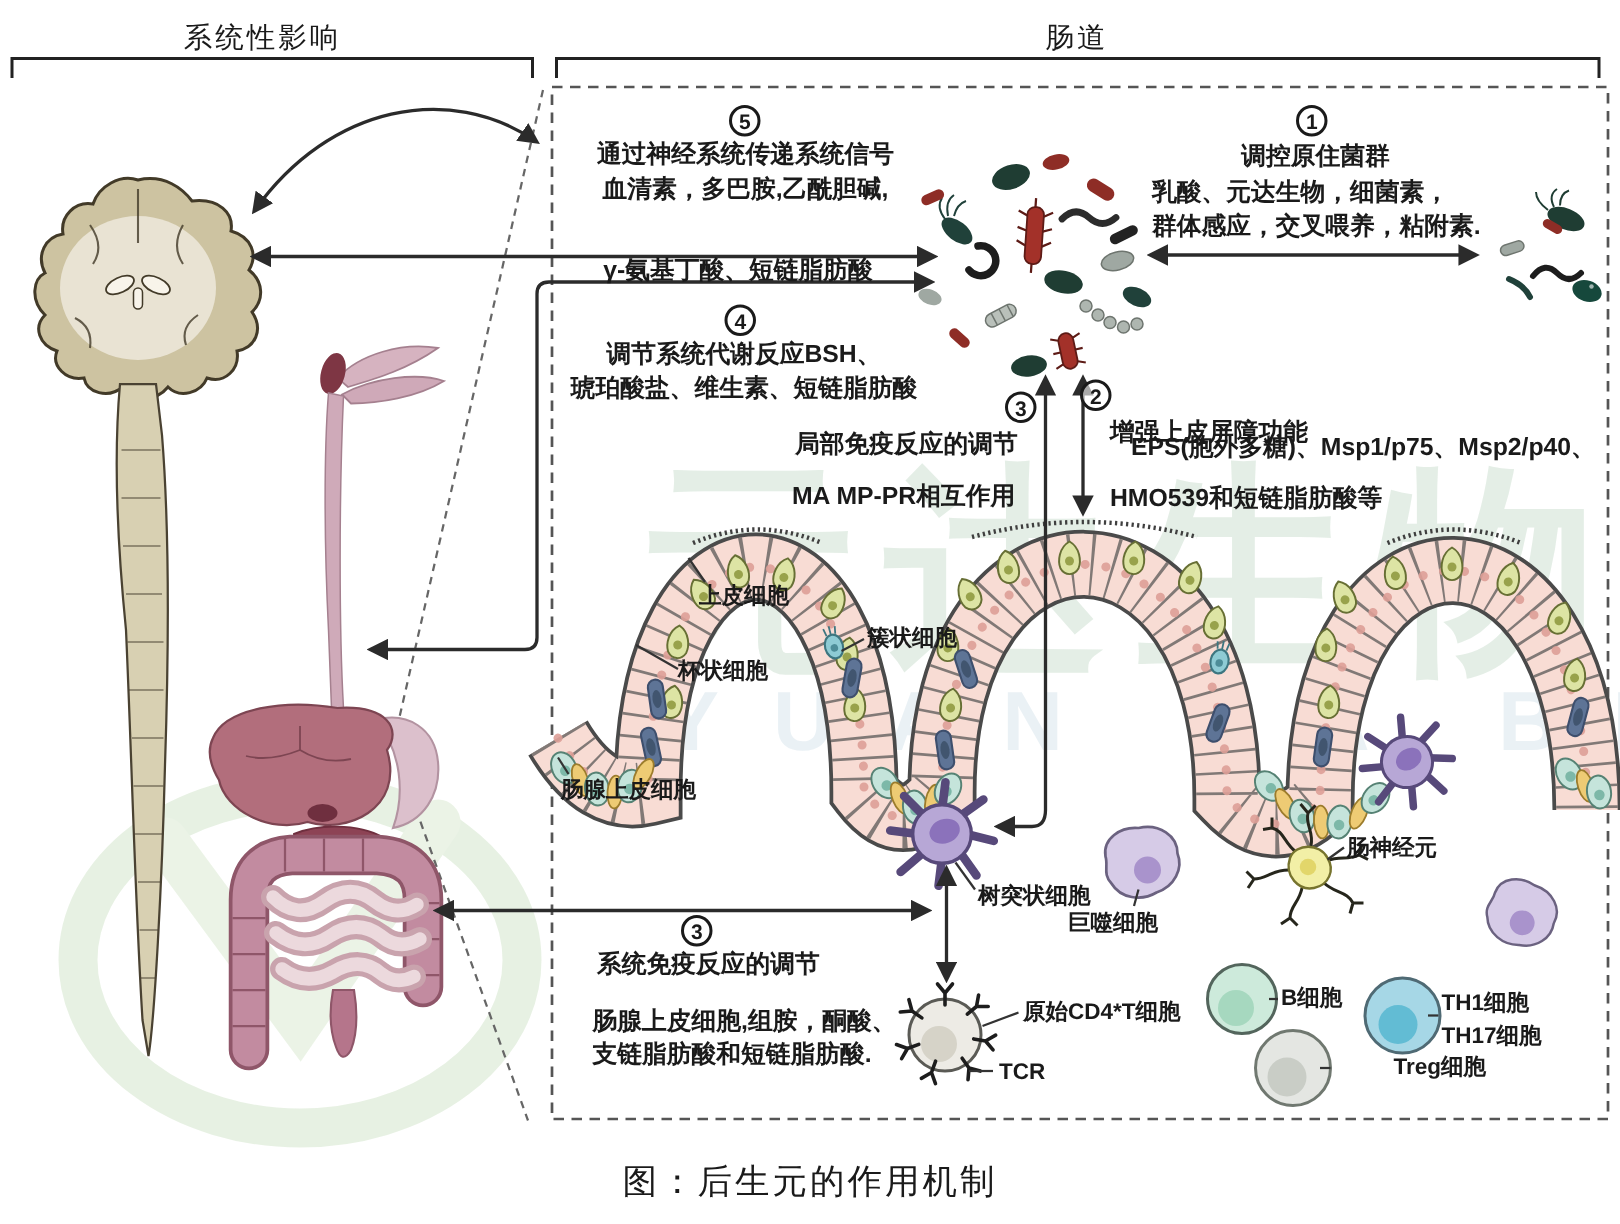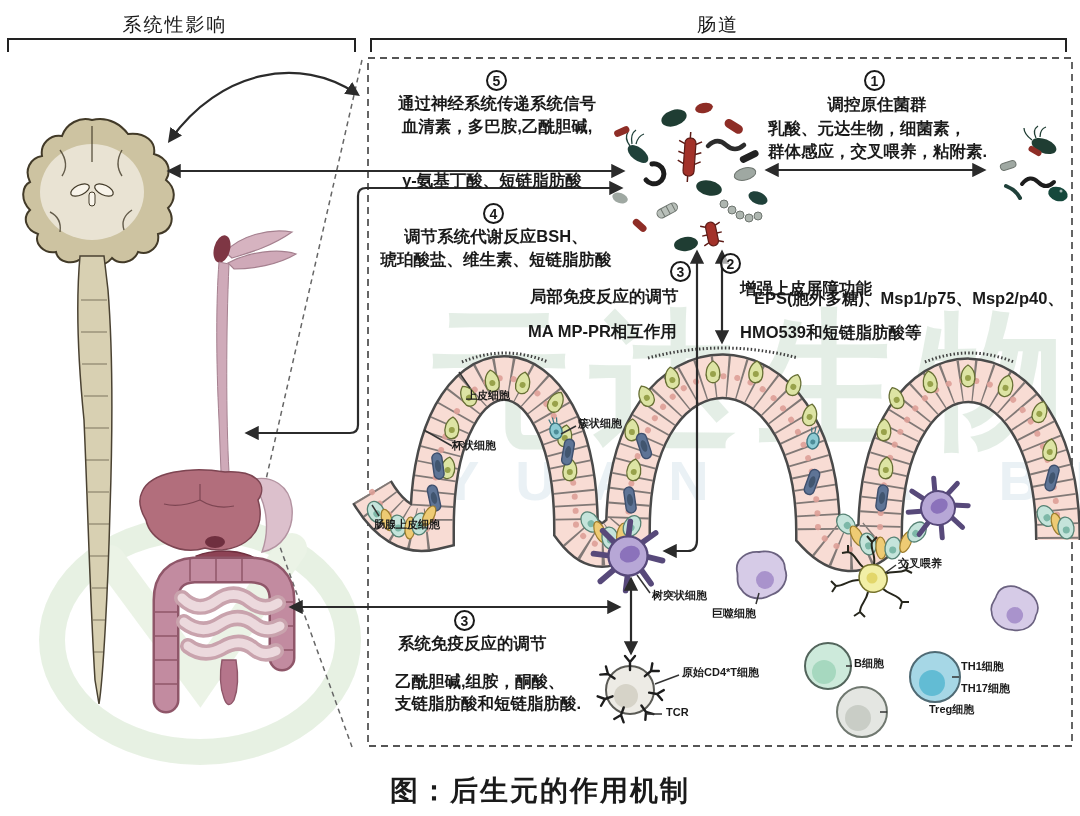--- a/index.html
+++ b/index.html
@@ -2,25 +2,25 @@
 <html><head>
 <meta charset="utf-8">
 <style>
   html,body{margin:0;padding:0;background:#ffffff;}
   .stage{position:relative;width:1080px;height:816px;background:#ffffff;overflow:hidden;
          font-family:"Liberation Sans","DejaVu Sans",sans-serif;color:#1a1a1a;}
   .abs{position:absolute;white-space:nowrap;}
   .ctr{transform:translateX(-50%);}
   .hdr{font-size:19px;font-weight:400;letter-spacing:2px;}
   .mech{font-size:16.5px;font-weight:600;line-height:1.2;}
-  .cell-lbl{font-size:11px;font-weight:600;}
+  .cell-lbl{font-size:15px;font-weight:600;}
   .numcircle{width:21px;height:21px;border:2px solid #1a1a1a;border-radius:50%;
              display:flex;align-items:center;justify-content:center;
              font-size:14px;font-weight:700;background:rgba(255,255,255,.6);box-sizing:border-box;}
-  .caption{font-size:28px;font-weight:700;letter-spacing:2px;}
+  .caption{font-size:23px;font-weight:400;letter-spacing:2px;}
   .wm-cn{font-size:148px;font-weight:700;letter-spacing:16px;color:rgba(150,190,160,0.26);}
   .wm-en{font-size:56px;font-weight:700;letter-spacing:36px;color:rgba(160,190,210,0.22);}
   svg{position:absolute;left:0;top:0;}
 </style>
 </head>
 <body>
 
 <div class="stage">
 
   <div class="abs wm-cn" style="left:425px;top:282px;">元达生物</div>
@@ -402,30 +402,30 @@
   <div class="abs mech" style="left:530px;top:287px;">局部免疫反应的调节</div>
   <div class="abs mech" style="left:528px;top:322px;">MA MP-PR相互作用</div>
 
   <div class="abs numcircle" style="left:720px;top:253px;">2</div>
   <div class="abs mech" style="left:740px;top:279px;">增强上皮屏障功能</div>
   <div class="abs mech" style="left:740px;top:289px;margin-left:14px;">EPS(胞外多糖)、Msp1/p75、Msp2/p40、</div>
   <div class="abs mech" style="left:740px;top:323px;">HMO539和短链脂肪酸等</div>
 
   <div class="abs numcircle" style="left:454px;top:610px;">3</div>
   <div class="abs mech" style="left:398px;top:634px;">系统免疫反应的调节</div>
-  <div class="abs mech" style="left:395px;top:672px;">乙酰胆碱,组胺，酮酸、</div>
+  <div class="abs mech" style="left:395px;top:672px;">肠腺上皮细胞,组胺，酮酸、</div>
   <div class="abs mech" style="left:395px;top:694px;">支链脂肪酸和短链脂肪酸.</div>
 
   <div class="abs cell-lbl" style="left:466px;top:388px;">上皮细胞</div>
   <div class="abs cell-lbl" style="left:452px;top:438px;">杯状细胞</div>
   <div class="abs cell-lbl" style="left:578px;top:416px;">簇状细胞</div>
   <div class="abs cell-lbl" style="left:374px;top:517px;">肠腺上皮细胞</div>
   <div class="abs cell-lbl" style="left:652px;top:588px;">树突状细胞</div>
   <div class="abs cell-lbl" style="left:712px;top:606px;">巨噬细胞</div>
-  <div class="abs cell-lbl" style="left:898px;top:556px;">交叉喂养</div>
+  <div class="abs cell-lbl" style="left:898px;top:556px;">肠神经元</div>
   <div class="abs cell-lbl" style="left:854px;top:656px;text-align:right;">B细胞</div>
   <div class="abs cell-lbl" style="left:961px;top:659px;text-align:center;">TH1细胞</div>
   <div class="abs cell-lbl" style="left:961px;top:681px;">TH17细胞</div>
   <div class="abs cell-lbl" style="left:889px;top:702px;padding-left:40px;">Treg细胞</div>
   <div class="abs cell-lbl" style="left:682px;top:665px;">原始CD4*T细胞</div>
   <div class="abs cell-lbl" style="left:666px;top:706px;">TCR</div>
 
   <div class="abs caption ctr" style="left:540px;top:772px;">图：后生元的作用机制</div>
 </div>
 

